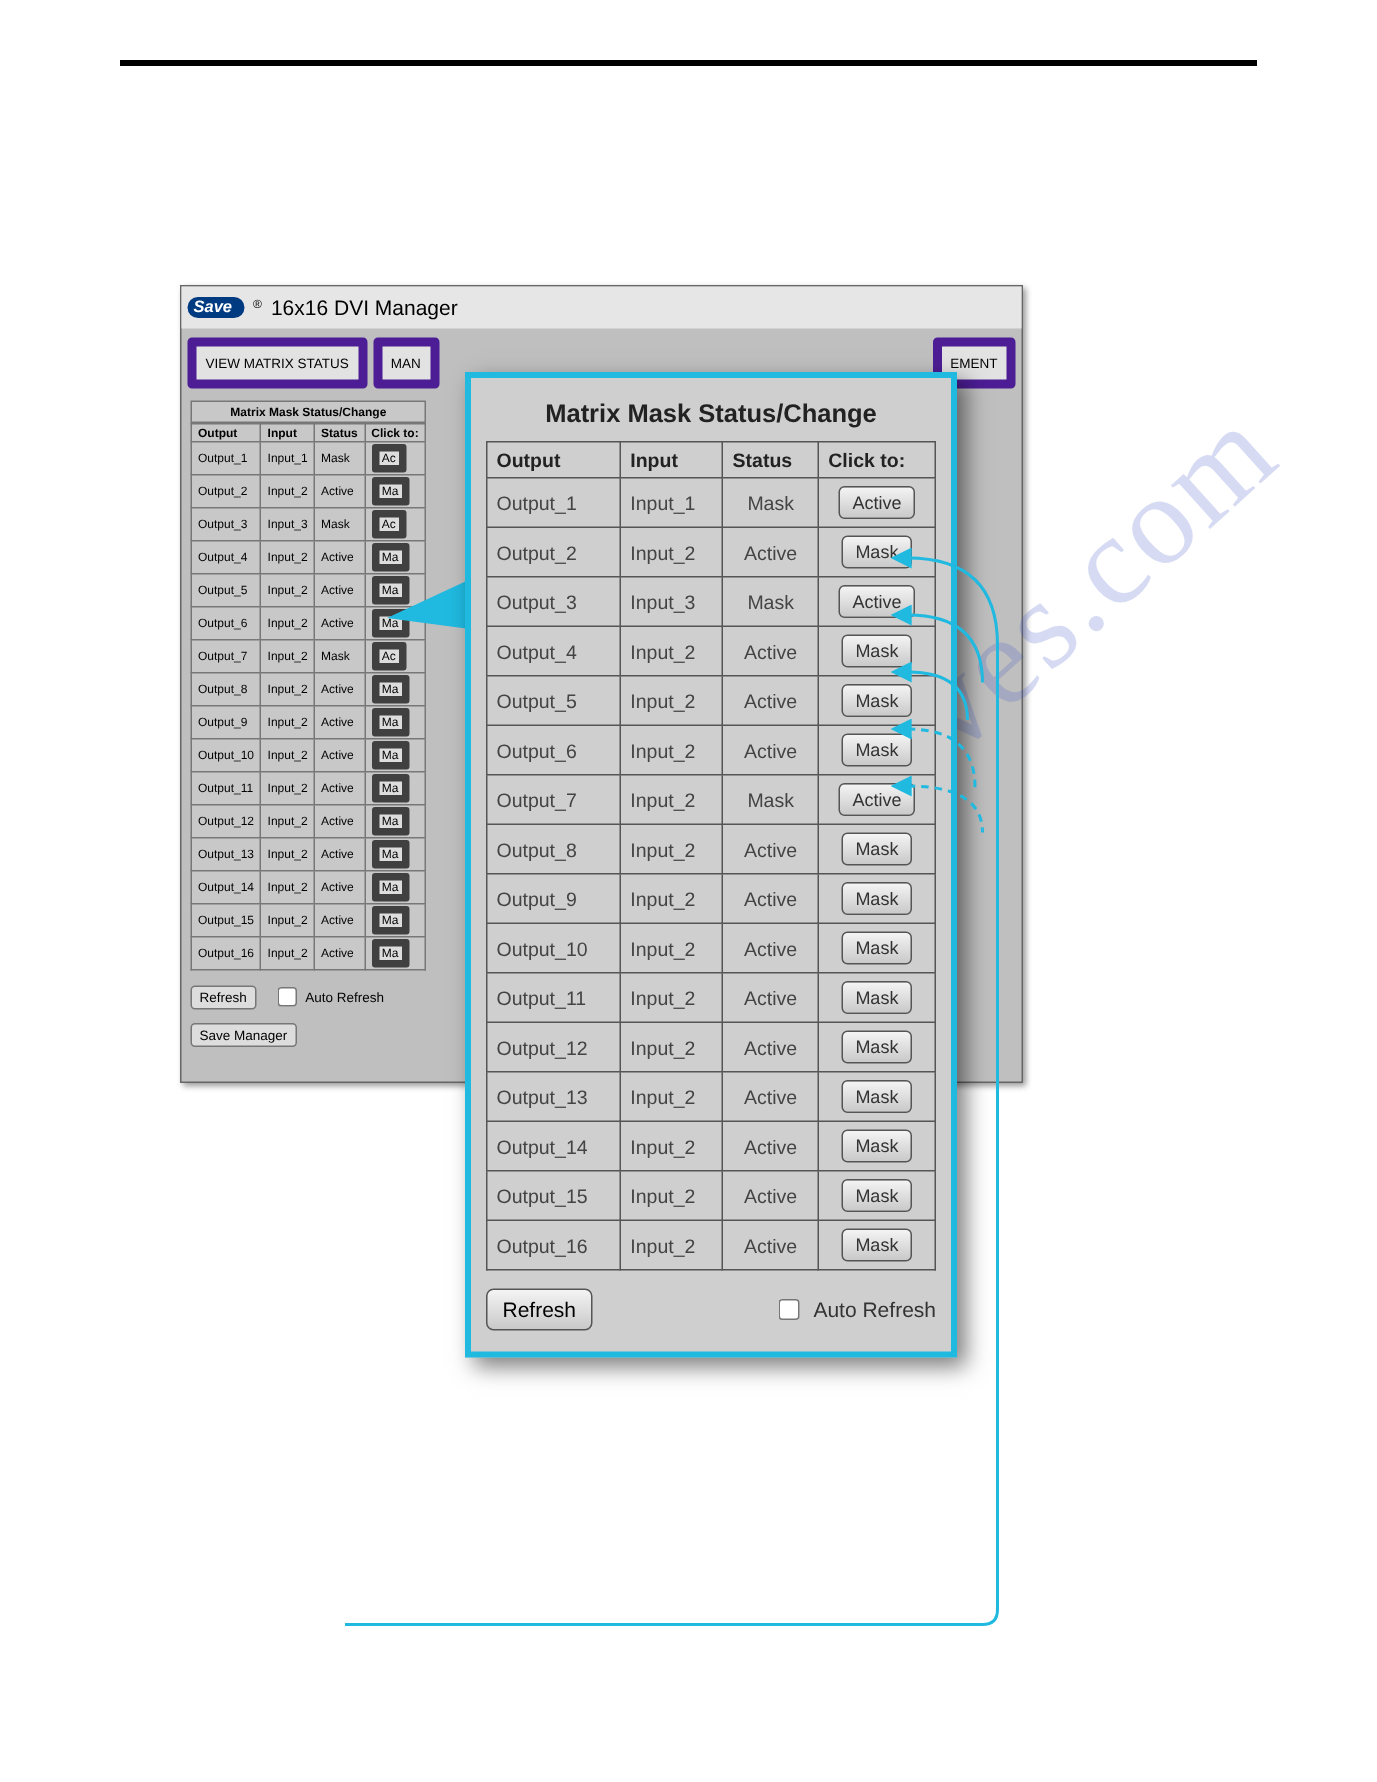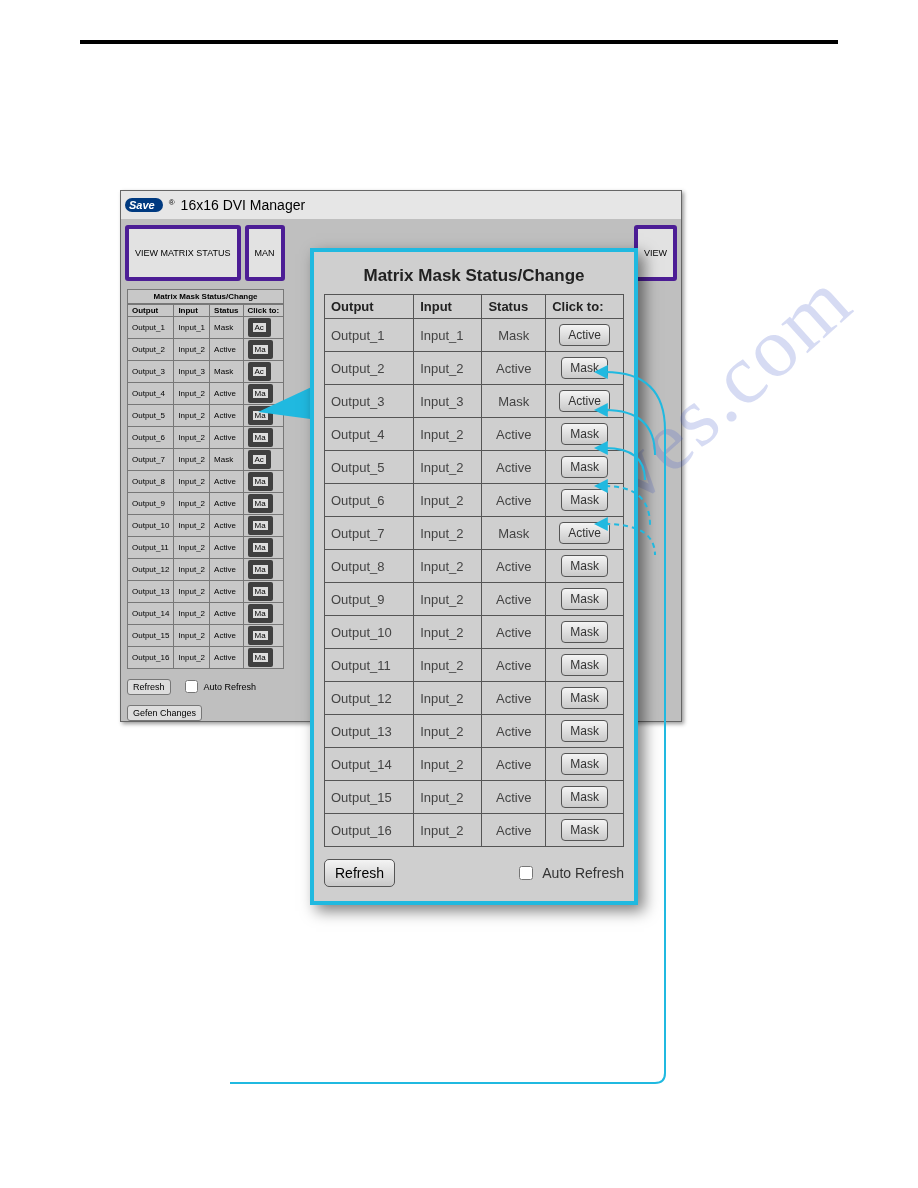--- a/index.html
+++ b/index.html
@@ -75,23 +75,23 @@
     font-size: 14px;
   }
   .toolbar {
     display: flex;
     gap: 4px;
     padding: 6px 4px;
   }
   .tb-btn {
     font-size: 9px;
     background: #e2e2e2;
-    border: 4px solid #4c1d95;
+    border: 6px solid #4c1d95;
     border-radius: 3px;
-    padding: 19px 6px;
+    padding: 6px 6px;
     cursor: pointer;
   }
   .tb-right {
     margin-left: auto;
   }
 
   .mini-table {
     margin: 2px 6px;
     border-collapse: collapse;
     background: #c8c8c8;
@@ -253,21 +253,21 @@
     <div class="app-header">
       <span class="logo">
           <span>Save</span>
         </span>
       <span class="logo-reg">®</span>
       <span class="app-title">16x16 DVI Manager</span>
     </div>
     <div class="toolbar">
       <button class="tb-btn">VIEW MATRIX STATUS</button>
       <button class="tb-btn">MAN</button>
-      <button class="tb-btn tb-right">VIEW</button>
+      <button class="tb-btn tb-right">EMENT</button>
     </div>
 
     <table class="mini-table">
       <caption>Matrix Mask Status/Change</caption>
       <thead>
         <tr>
           <th>Output</th>
           <th>Input</th>
           <th>Status</th>
           <th>Click to:</th>
@@ -374,21 +374,21 @@
     </table>
 
     <div class="mini-controls">
       <button class="btn">Refresh</button>
       <label class="chk">
         <input type="checkbox" style="">
         <span>Auto Refresh</span>
       </label>
     </div>
     <div class="save-row">
-      <button class="btn">Gefen Changes</button>
+      <button class="btn">Save Manager</button>
     </div>
   </div>
 
   <div class="callout-tri"></div>
 
   <div class="fg-panel">
     <div class="fg-title">Matrix Mask Status/Change</div>
     <table class="fg-table">
       <thead>
         <tr>

